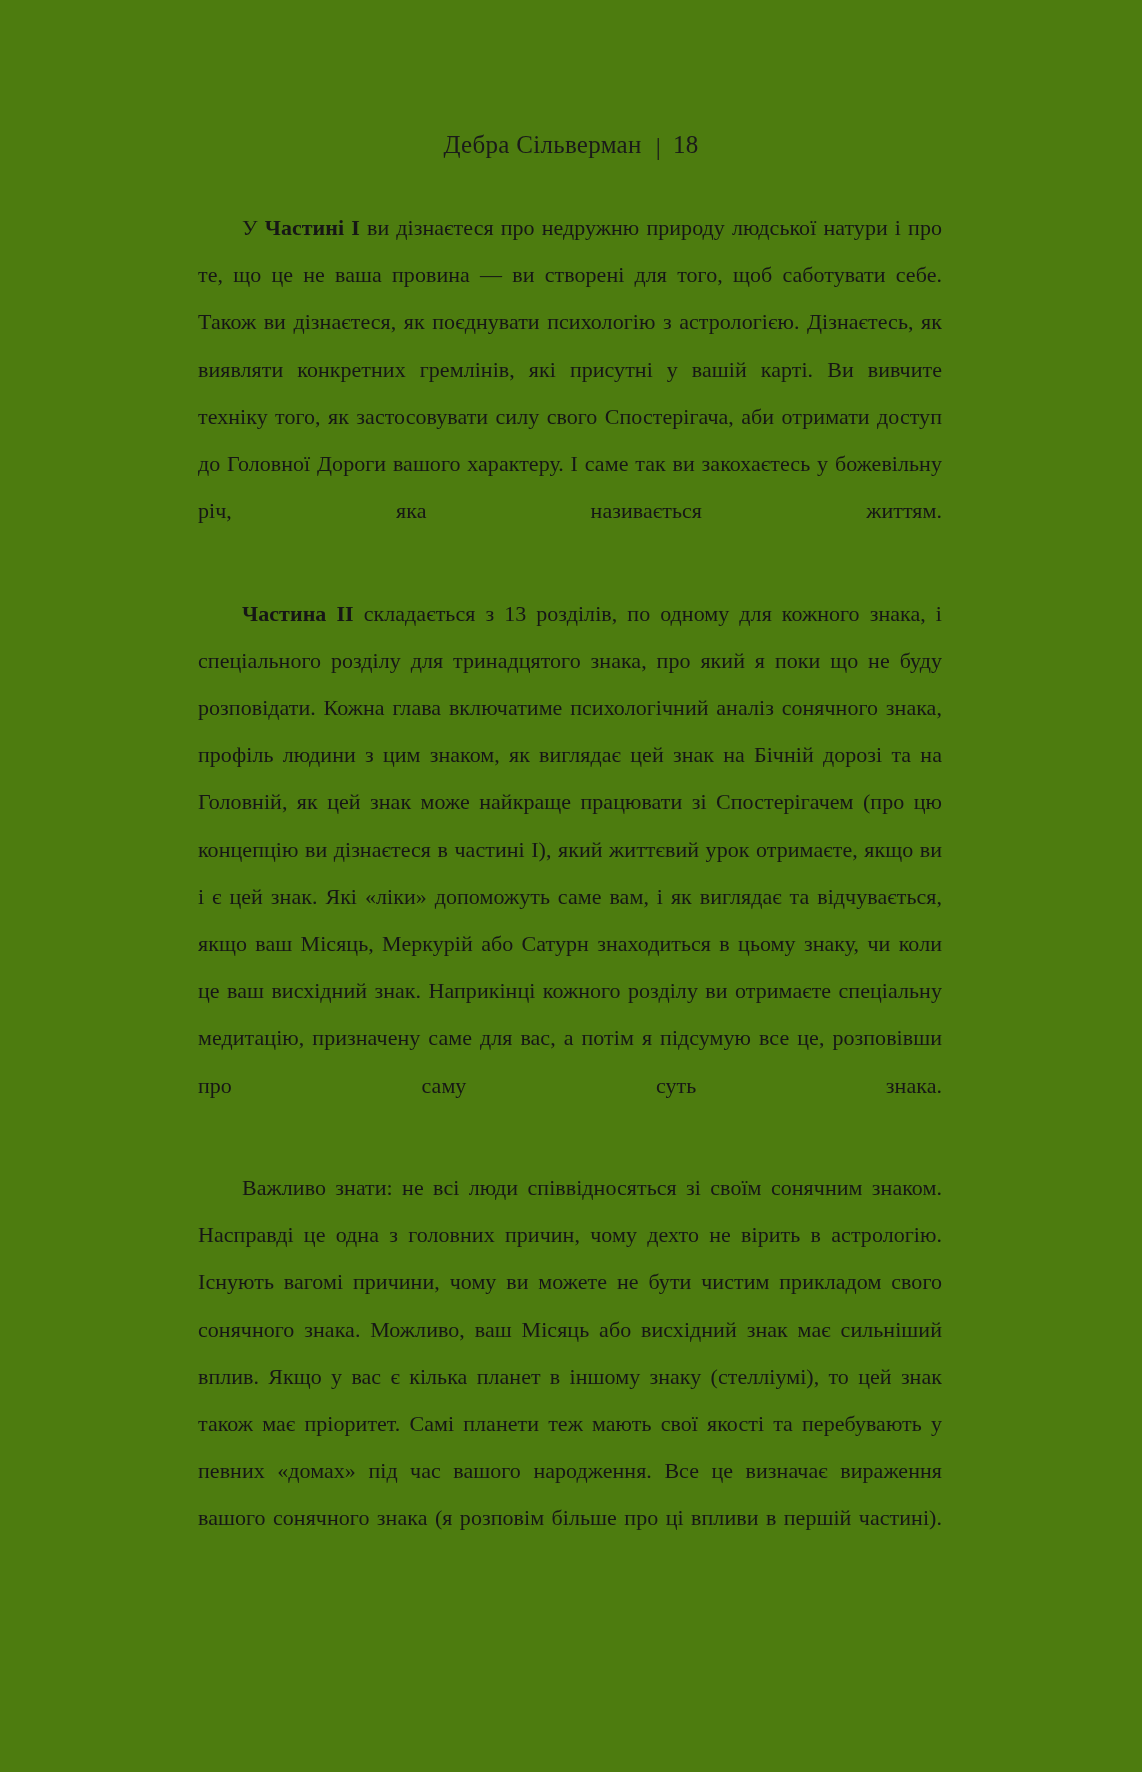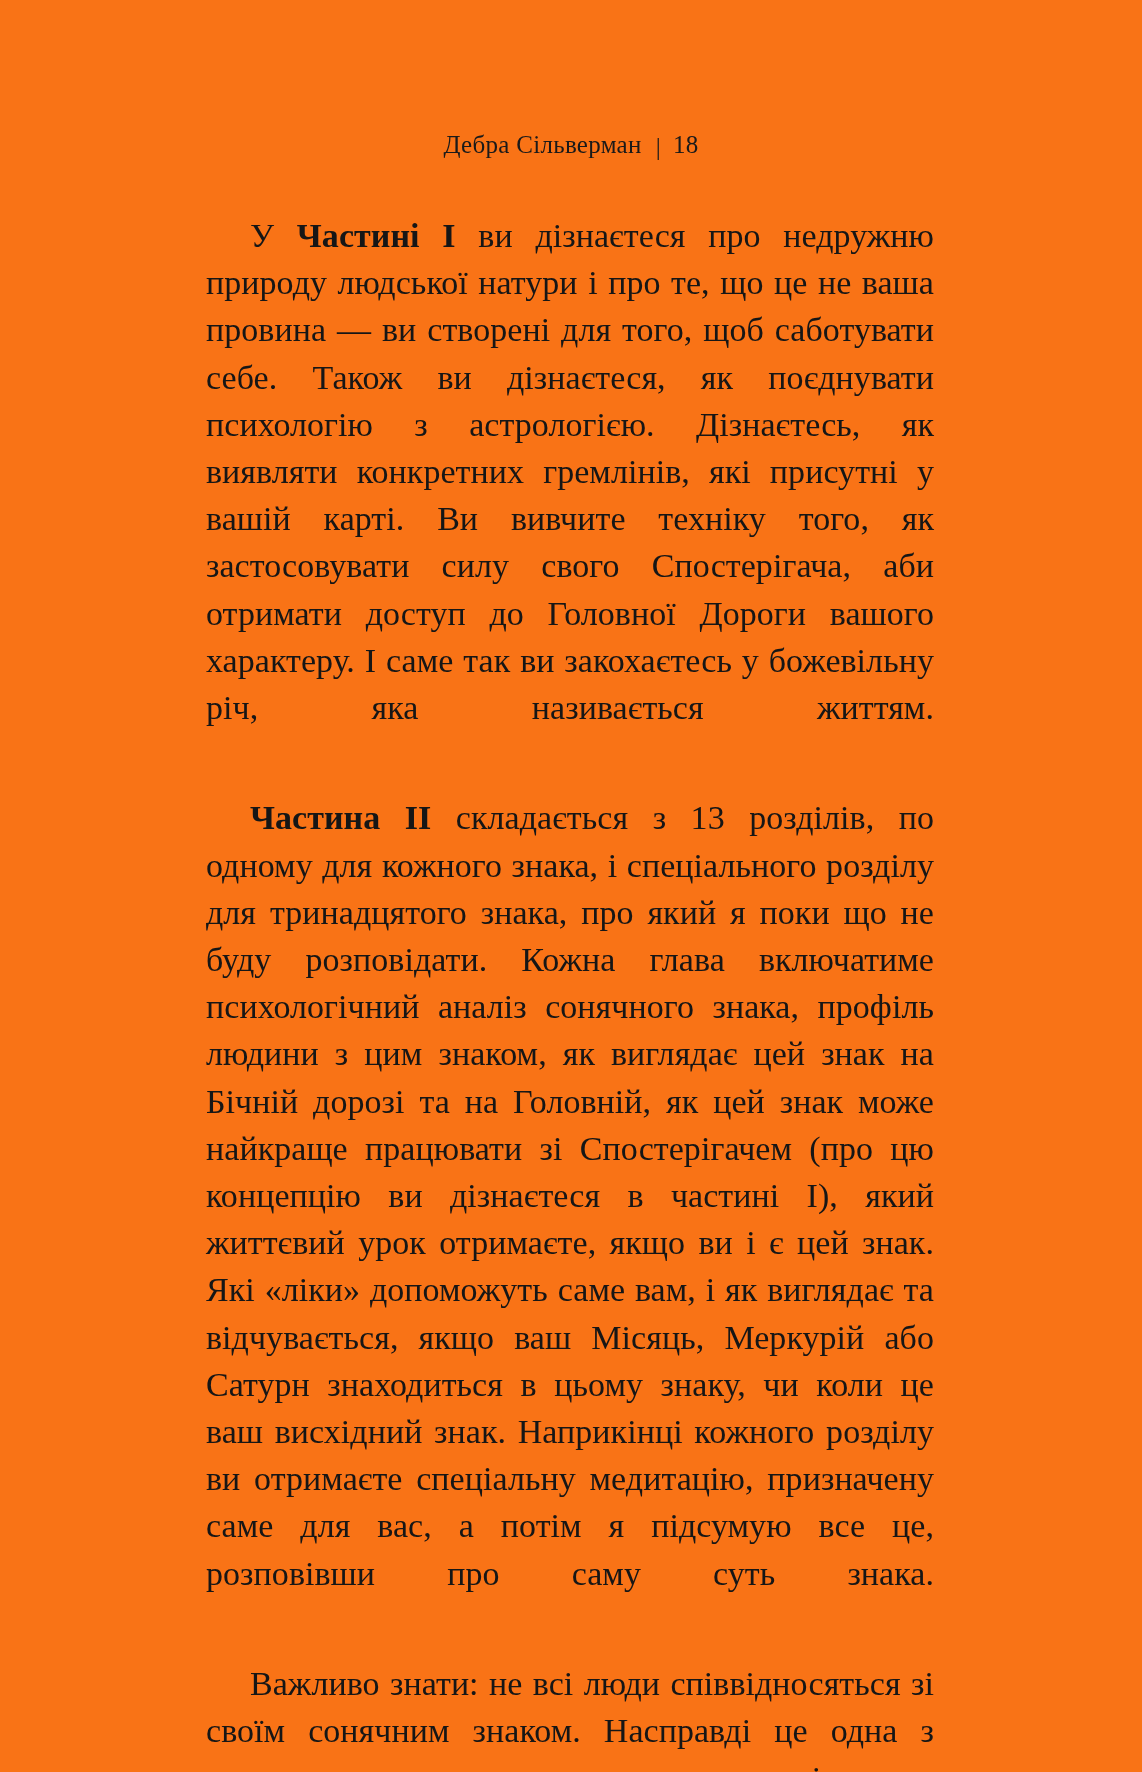--- a/index.html
+++ b/index.html
@@ -14,21 +14,21 @@
     position: relative;
     overflow: hidden;
     font-family: "Liberation Serif", "DejaVu Serif", serif;
     color: #161616;
     -webkit-font-smoothing: antialiased;
   }
 
   .page {
     position: absolute;
     inset: 0;
-    background: #f97316;
+    background: #4d7c0f;
   }
 
   
   .running-head {
     position: absolute;
     top: 128px;
     left: 0;
     right: 0;
     text-align: center;
     font-size: 25px;
@@ -54,25 +54,25 @@
 
   
   .textblock {
     position: absolute;
     top: 196px;
     left: 190px;
     width: 760px;
   }
 
   .para {
-    margin: 16px;
+    margin: 8px;
     text-align: justify;
     text-justify: inter-word;
     text-indent: 44px;
-    font-size: 34px;
+    font-size: 22px;
     line-height: 47.2px;
     letter-spacing: 0.05px;
     word-spacing: 0.4px;
     hyphens: manual;
   }
   .para + .para {
     margin-top: 0;
   }
   .para b, .para strong {
     font-weight: 700;

